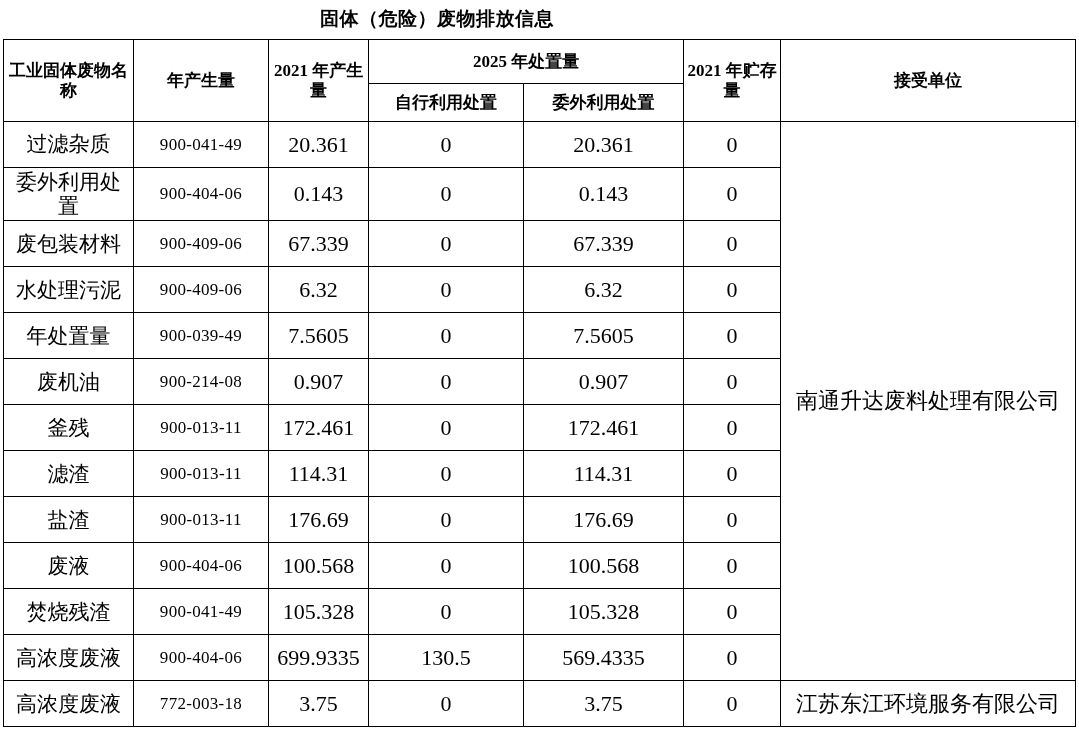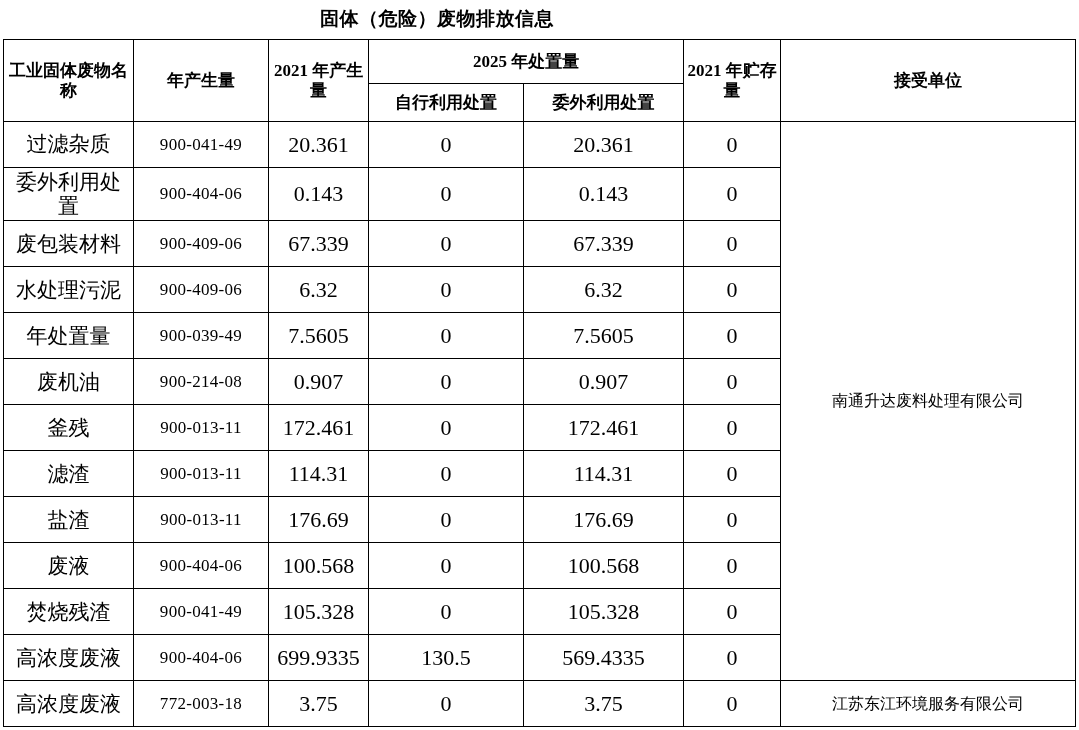--- a/index.html
+++ b/index.html
@@ -52,21 +52,21 @@
   .col-gen    { width: 100px; }
   .col-self   { width: 155px; }
   .col-out    { width: 160px; }
   .col-store  { width: 97px; }
   .col-unit   { width: auto; }
 
   tbody td.cell-name  { font-size: 21px; }
   tbody td.cell-code  { font-size: 17px; letter-spacing: 0.3px; }
   tbody td.cell-num   { font-size: 22px; }
   td.cell-unit {
-    font-size: 16px;
+    font-size: 22px;
     vertical-align: middle;
   }
   tbody tr { height: 46px; }
   thead tr.head-row-1 { height: 44px; }
   thead tr.head-row-2 { height: 38px; }
 </style>
 </head>
 <body>
 
 <div class="page">

